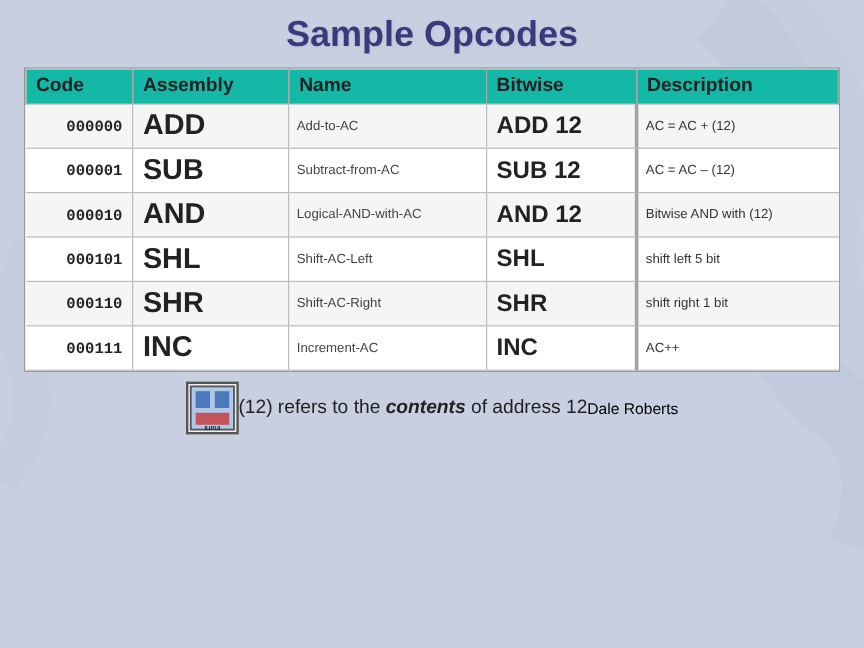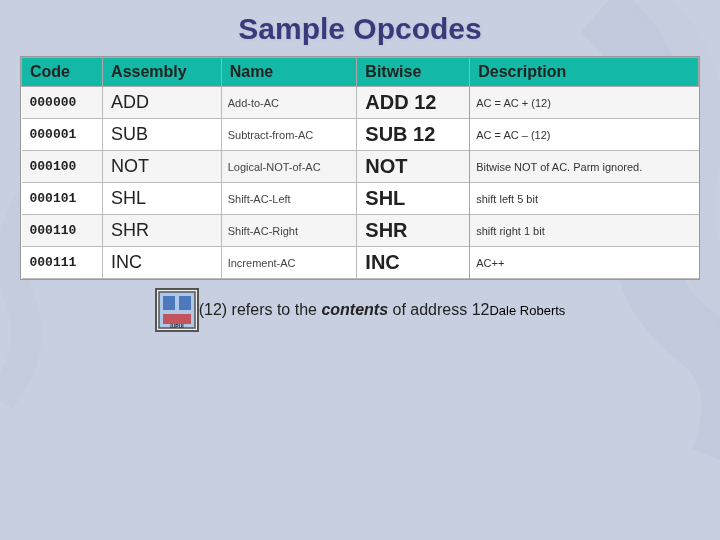--- a/index.html
+++ b/index.html
@@ -77,45 +77,46 @@
     }
 
     .col-code {
       font-size: 13px;
       font-family: 'Courier New', monospace;
       font-weight: bold;
       color: #222;
       padding: 5px 8px;
       border-right: 1px solid #bbb;
       white-space: nowrap;
+      text-align: right;
     }
 
     .col-assembly {
-      font-size: 18px;
-      font-weight: normal;
+      font-size: 24px;
+      font-weight: bold;
       color: #222;
       padding: 4px 8px;
       border-right: 1px solid #bbb;
       white-space: nowrap;
     }
 
     .col-name {
       font-size: 11px;
       color: #444;
       padding: 4px 6px;
       border-right: 1px solid #bbb;
       white-space: nowrap;
     }
 
     .col-example {
       font-size: 20px;
       font-weight: bold;
       color: #222;
       padding: 4px 8px;
-      border-right: 1px solid #a3a3a3;
+      border-right: 3px solid #a3a3a3;
       white-space: nowrap;
     }
 
     .col-description {
       font-size: 11px;
       color: #333;
       padding: 4px 6px;
       margin-top: 13px;
     }
 
@@ -194,25 +195,25 @@
             <td class="col-description">AC = AC + (12)</td>
           </tr>
           <tr>
             <td class="col-code">000001</td>
             <td class="col-assembly">SUB</td>
             <td class="col-name">Subtract-from-AC</td>
             <td class="col-example">SUB 12</td>
             <td class="col-description">AC = AC – (12)</td>
           </tr>
           <tr>
-            <td class="col-code">000100</td>
-            <td class="col-assembly">NOT</td>
-            <td class="col-name">Logical-NOT-of-AC</td>
-            <td class="col-example">NOT</td>
-            <td class="col-description">Bitwise NOT of AC. Parm ignored.</td>
+            <td class="col-code">000010</td>
+            <td class="col-assembly">AND</td>
+            <td class="col-name">Logical-AND-with-AC</td>
+            <td class="col-example">AND 12</td>
+            <td class="col-description">Bitwise AND with (12)</td>
           </tr>
           <tr>
             <td class="col-code">000101</td>
             <td class="col-assembly">SHL</td>
             <td class="col-name">Shift-AC-Left</td>
             <td class="col-example">SHL</td>
             <td class="col-description">shift left 5 bit</td>
           </tr>
           <tr>
             <td class="col-code">000110</td>

